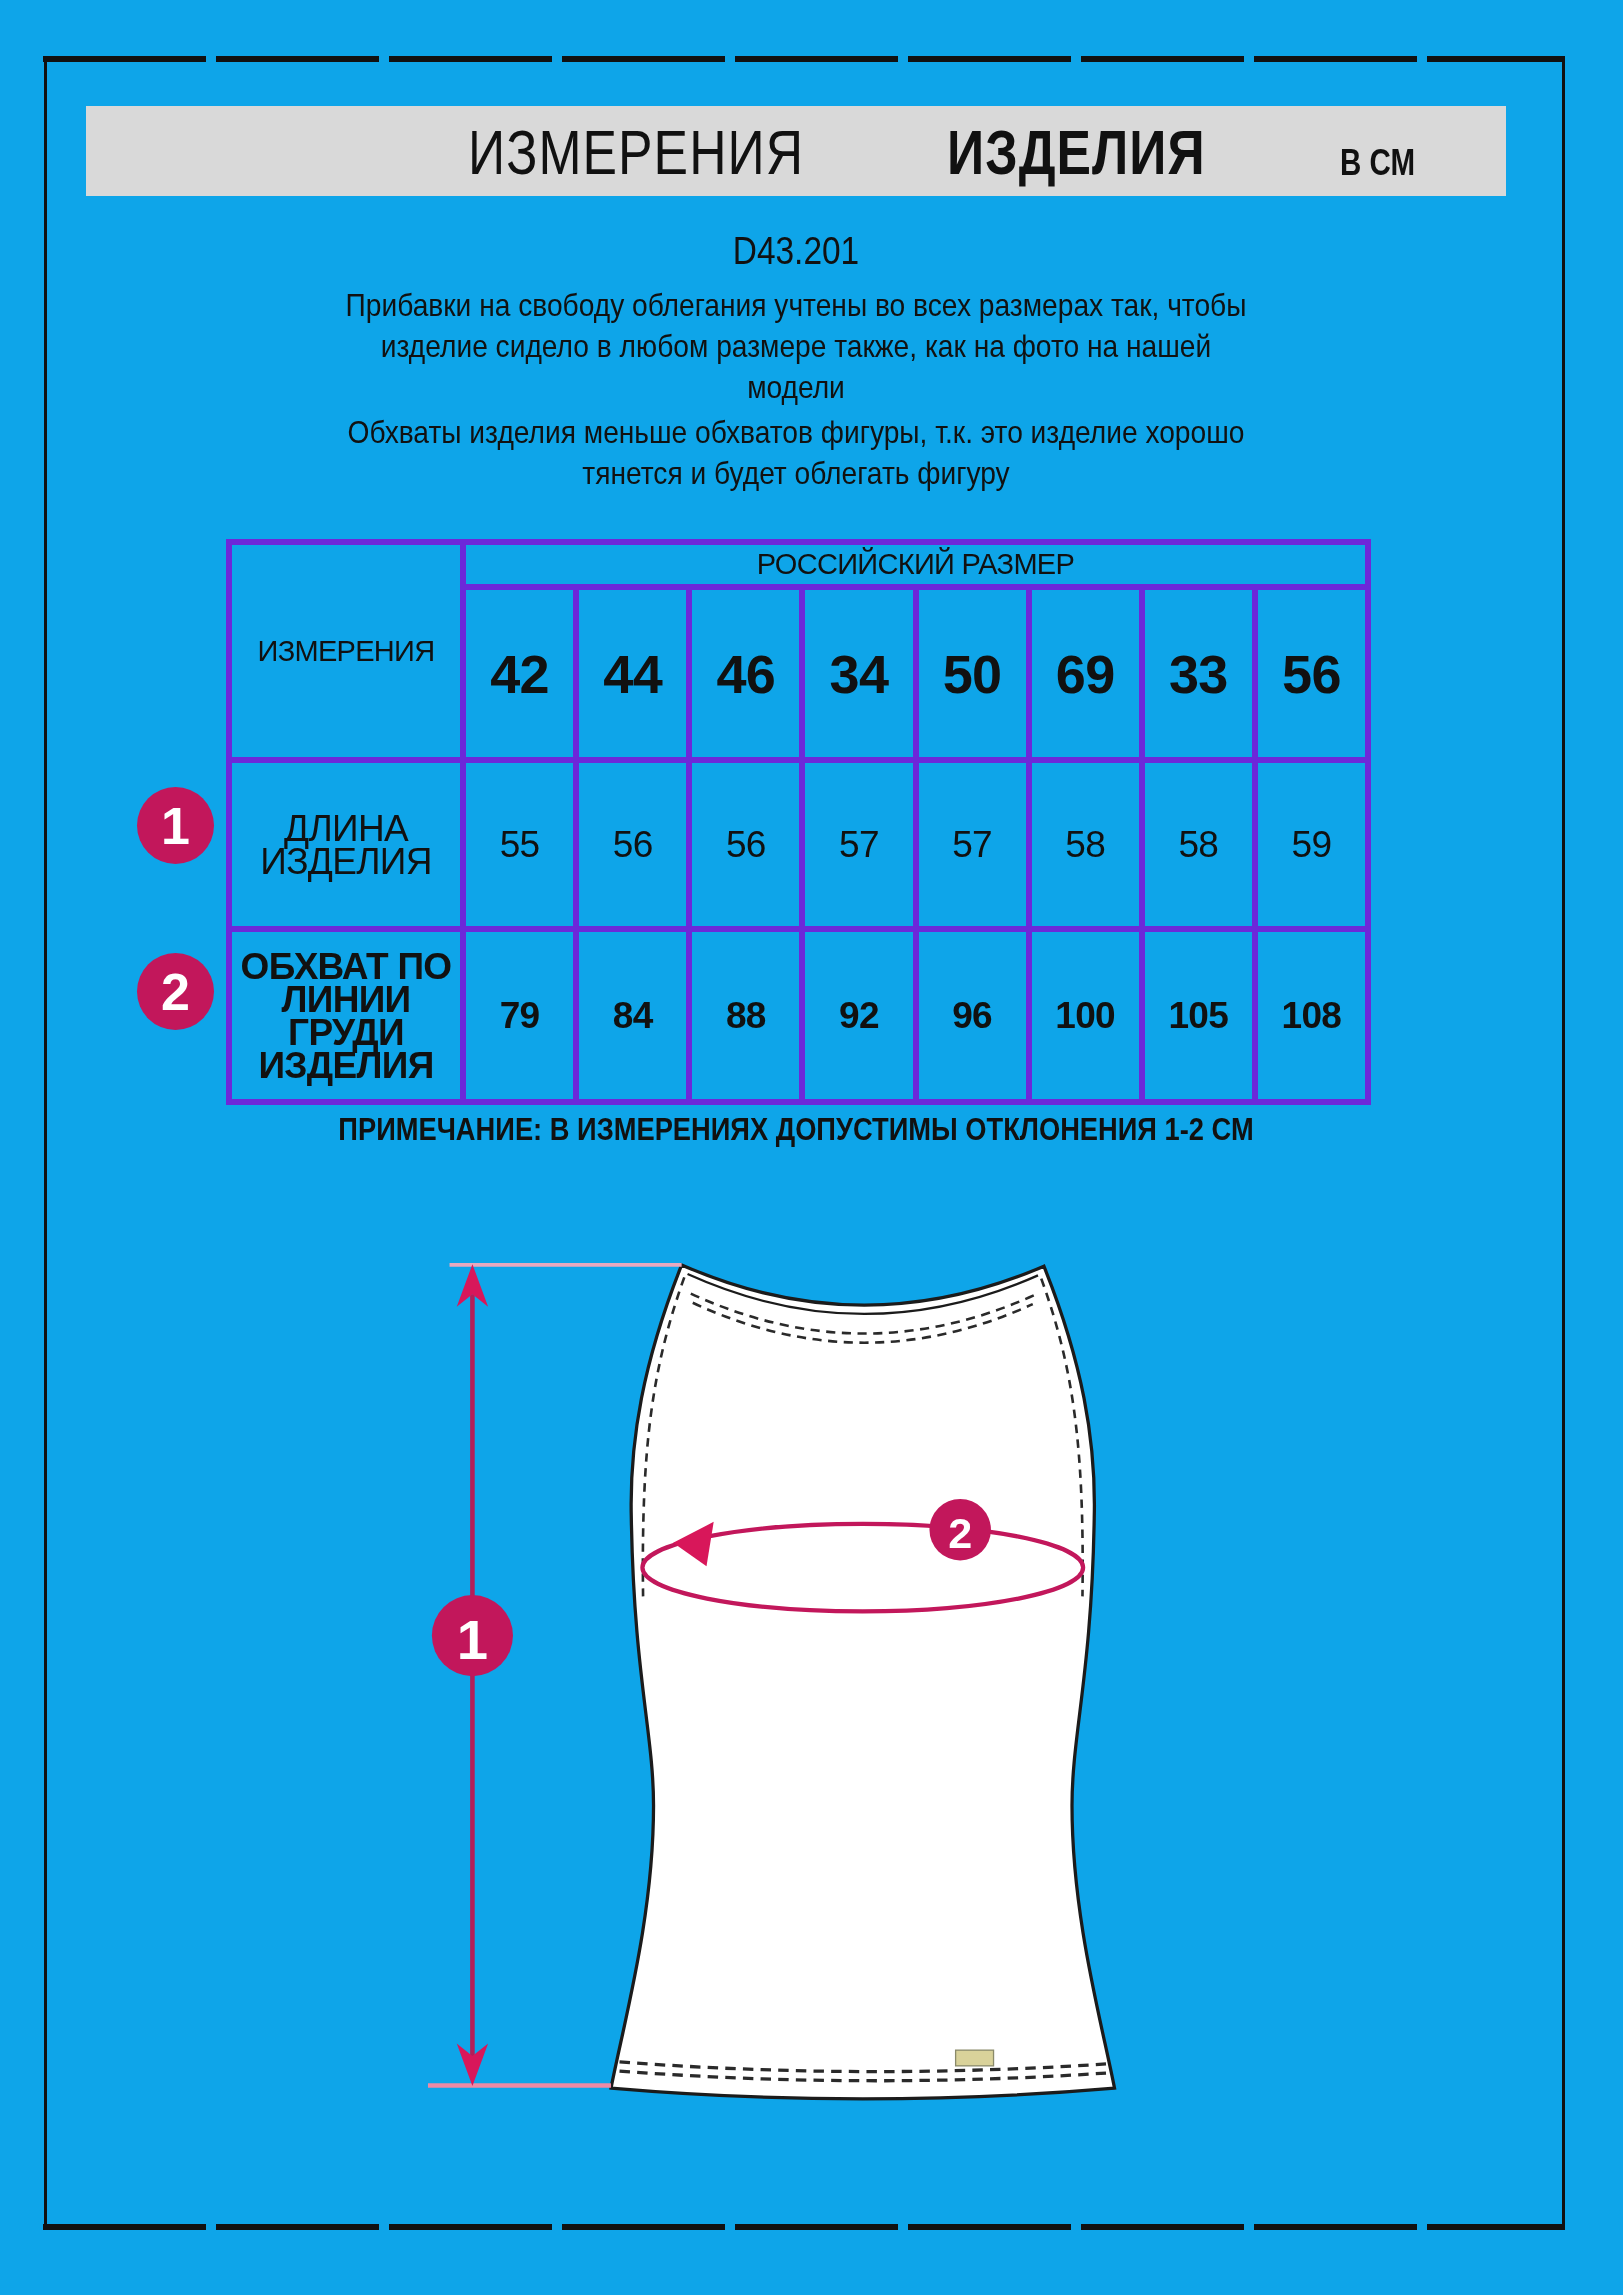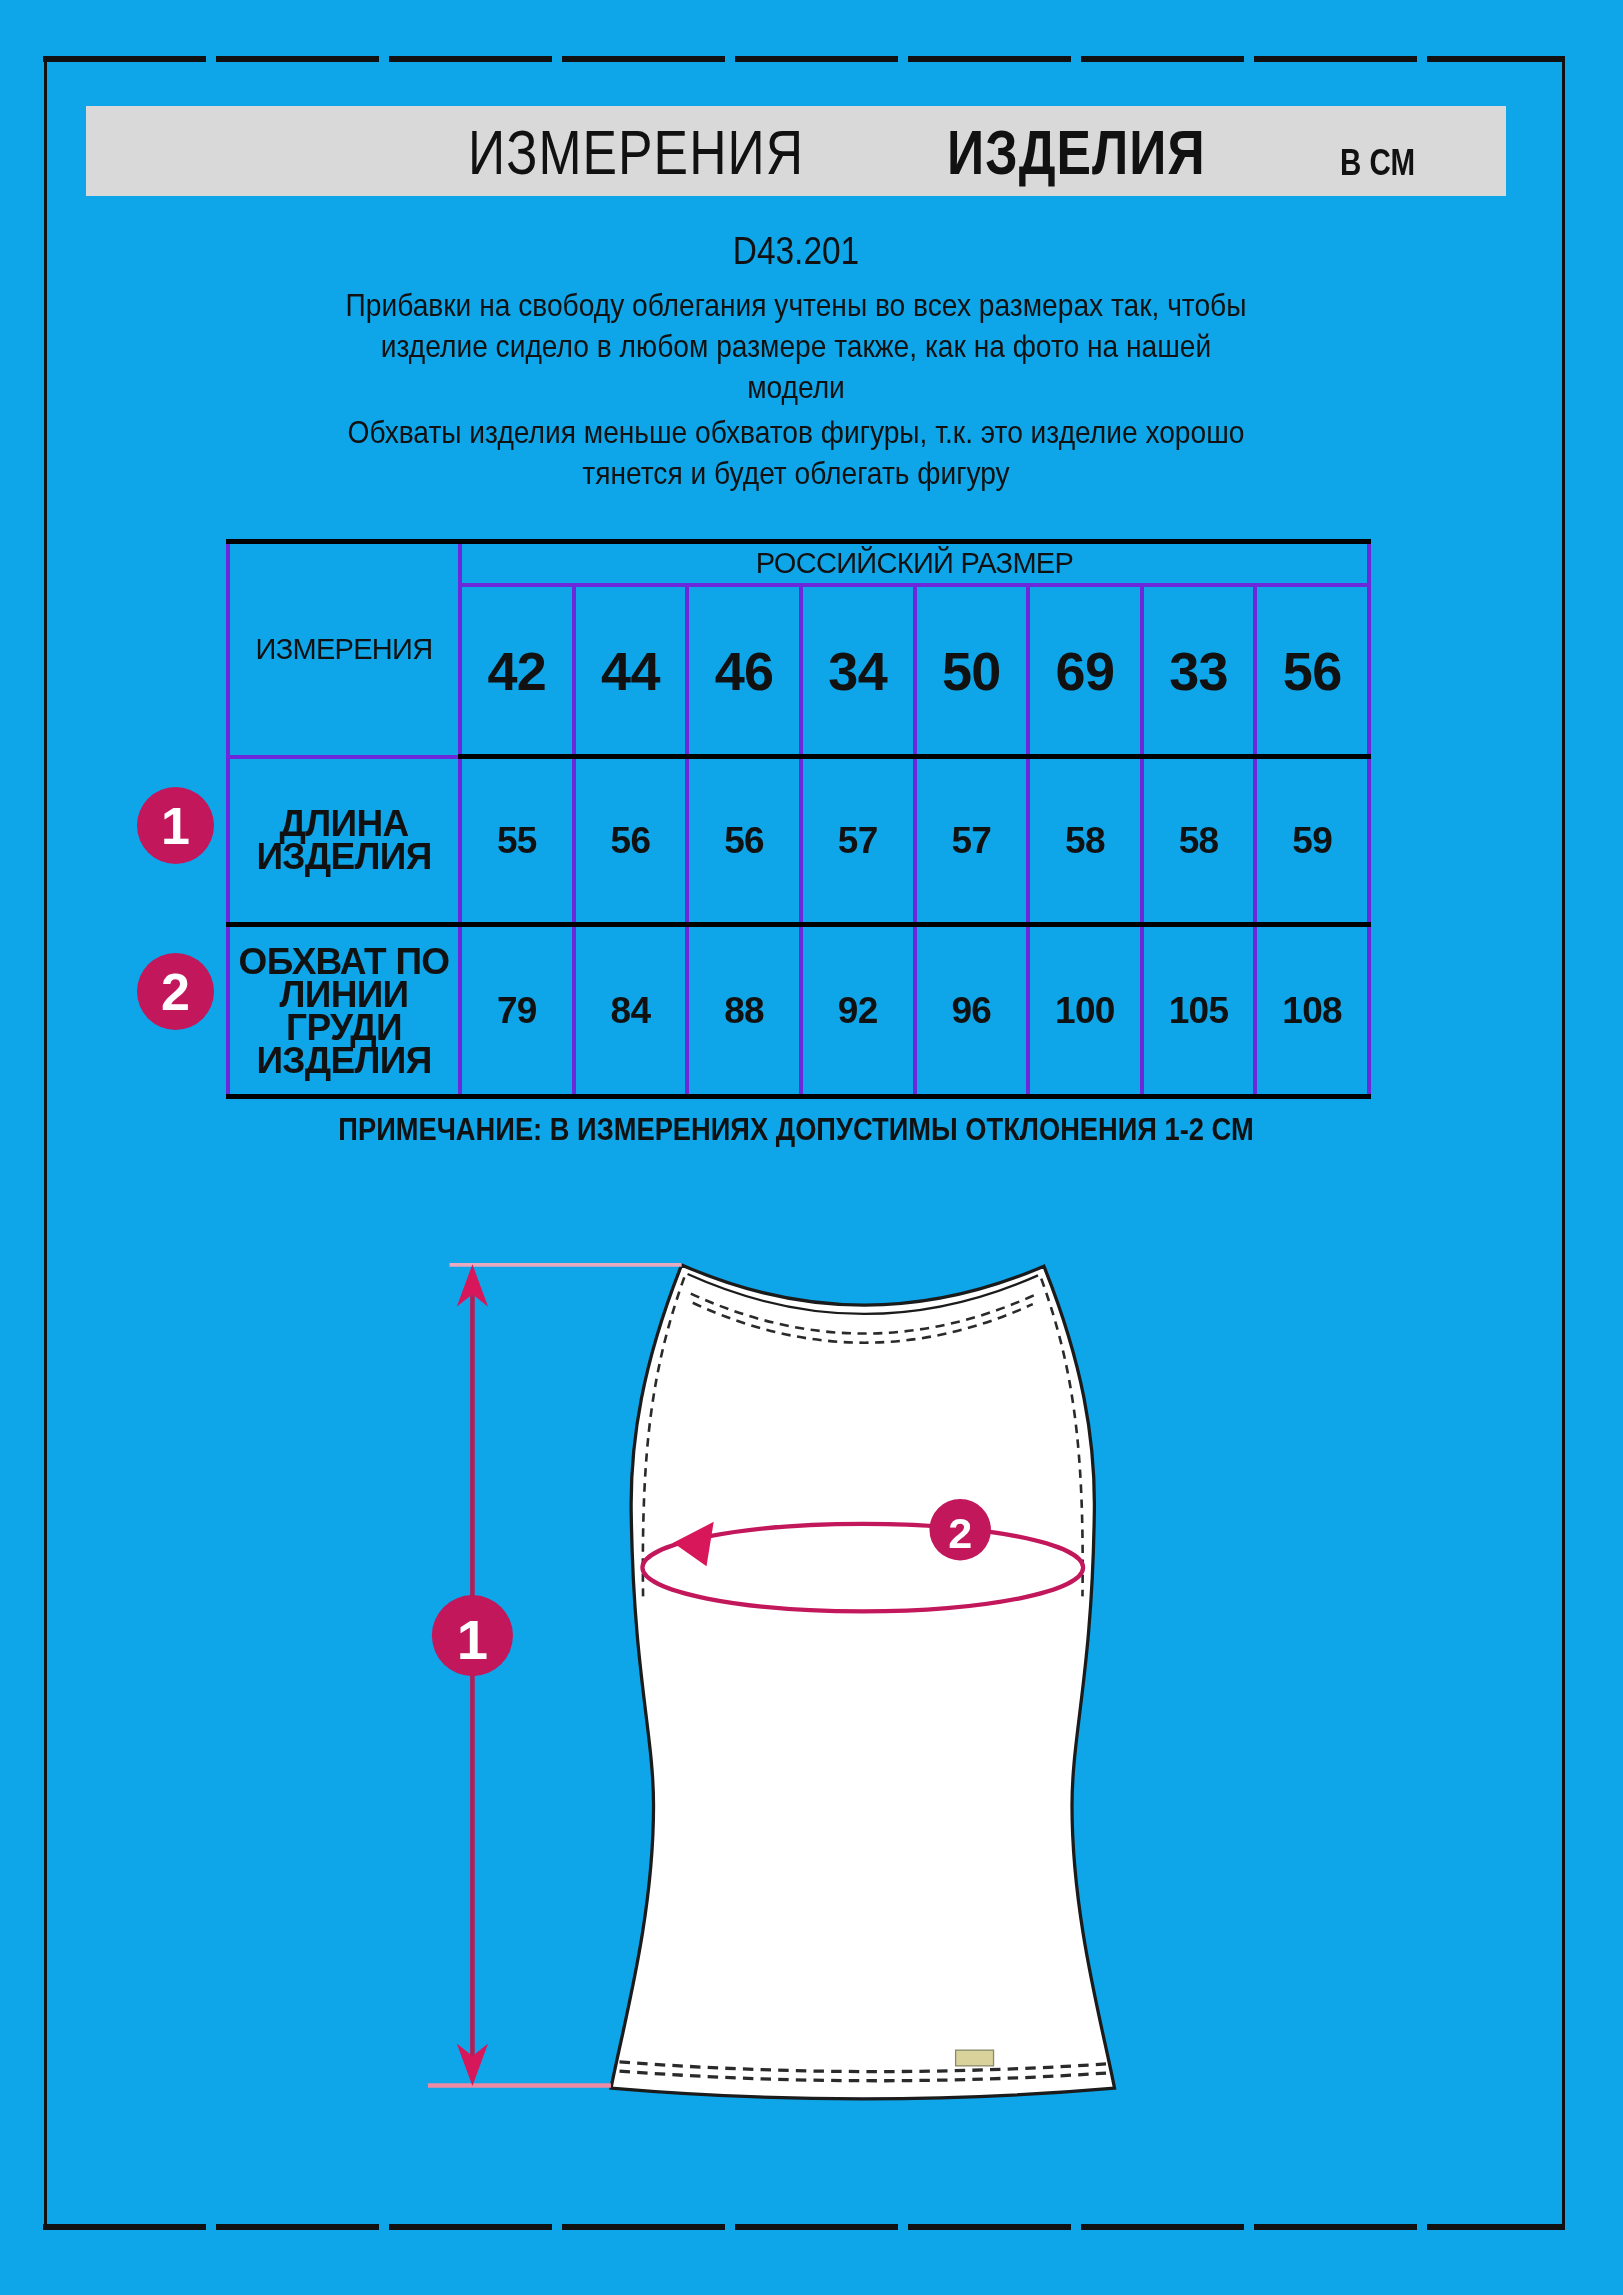--- a/index.html
+++ b/index.html
@@ -44,28 +44,28 @@
   .para2{top:412px;}
 
   
   table.sizes{
     position:absolute;left:226px;top:539px;
     width:1145px;height:537px;
     border-collapse:collapse;table-layout:fixed;
     border:2px solid #000;border-top:5.9px solid #000;border-bottom:5.9px solid #000;
   }
   table.sizes td{
-    border:4px solid #6d28d9;text-align:center;vertical-align:middle;
+    border:6px solid #6d28d9;text-align:center;vertical-align:middle;
     padding:0;letter-spacing:-0.7px;
   }
   td.corner{width:228px;font-size:29px;border-bottom:5.9px solid #000;}
   td.group-head{font-size:29px;height:39px;border-bottom:5.9px solid #000;}
   tr.r-sizes td{height:167px;font-size:54px;font-weight:700;border-bottom:5.9px solid #000;}
   tr.r-data td{font-size:37px;font-weight:400;}
-  tr.r-data1 td{height:163px;border-bottom:5.9px solid #000;font-weight:bold;}
+  tr.r-data1 td{height:163px;border-bottom:5.9px solid #000;}
   tr.r-data2 td{height:167px;font-weight:bold;}
   td.rowlabel{font-size:26px;line-height:33px;font-weight:400;}
 
   
   .badge{
     position:absolute;width:77px;height:77px;border-radius:50%;
     background:#c2175b;color:#fff;font-weight:700;font-size:52px;
     display:flex;align-items:center;justify-content:center;
   }
   .badge-1{left:137px;top:787px;}

